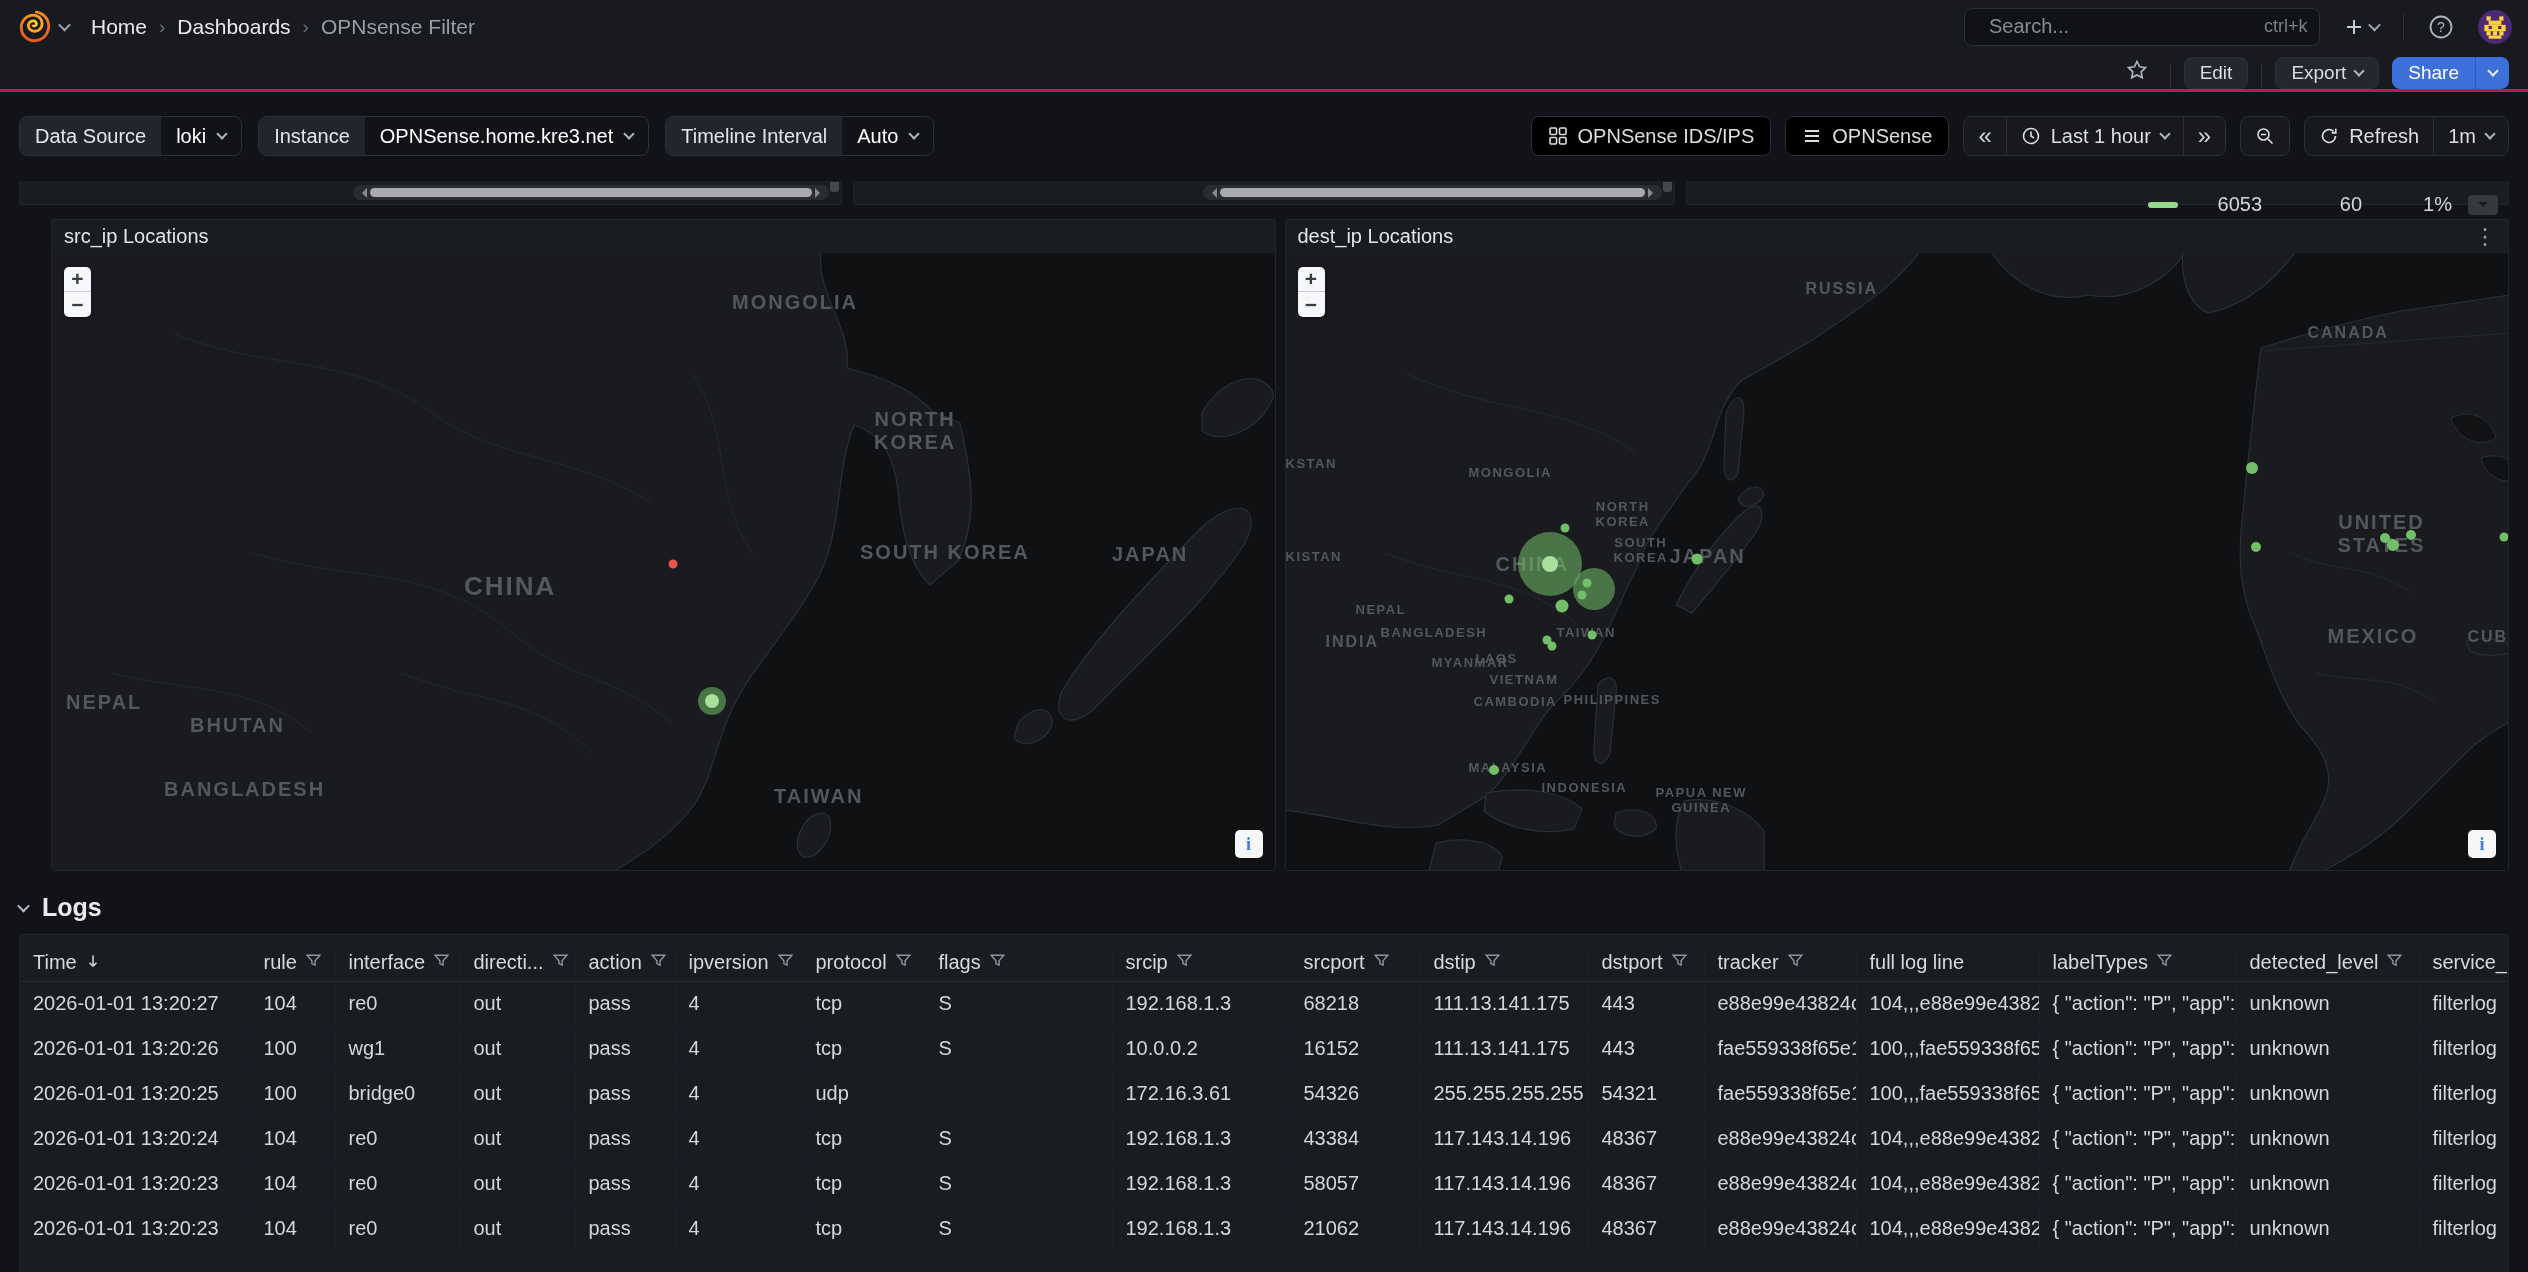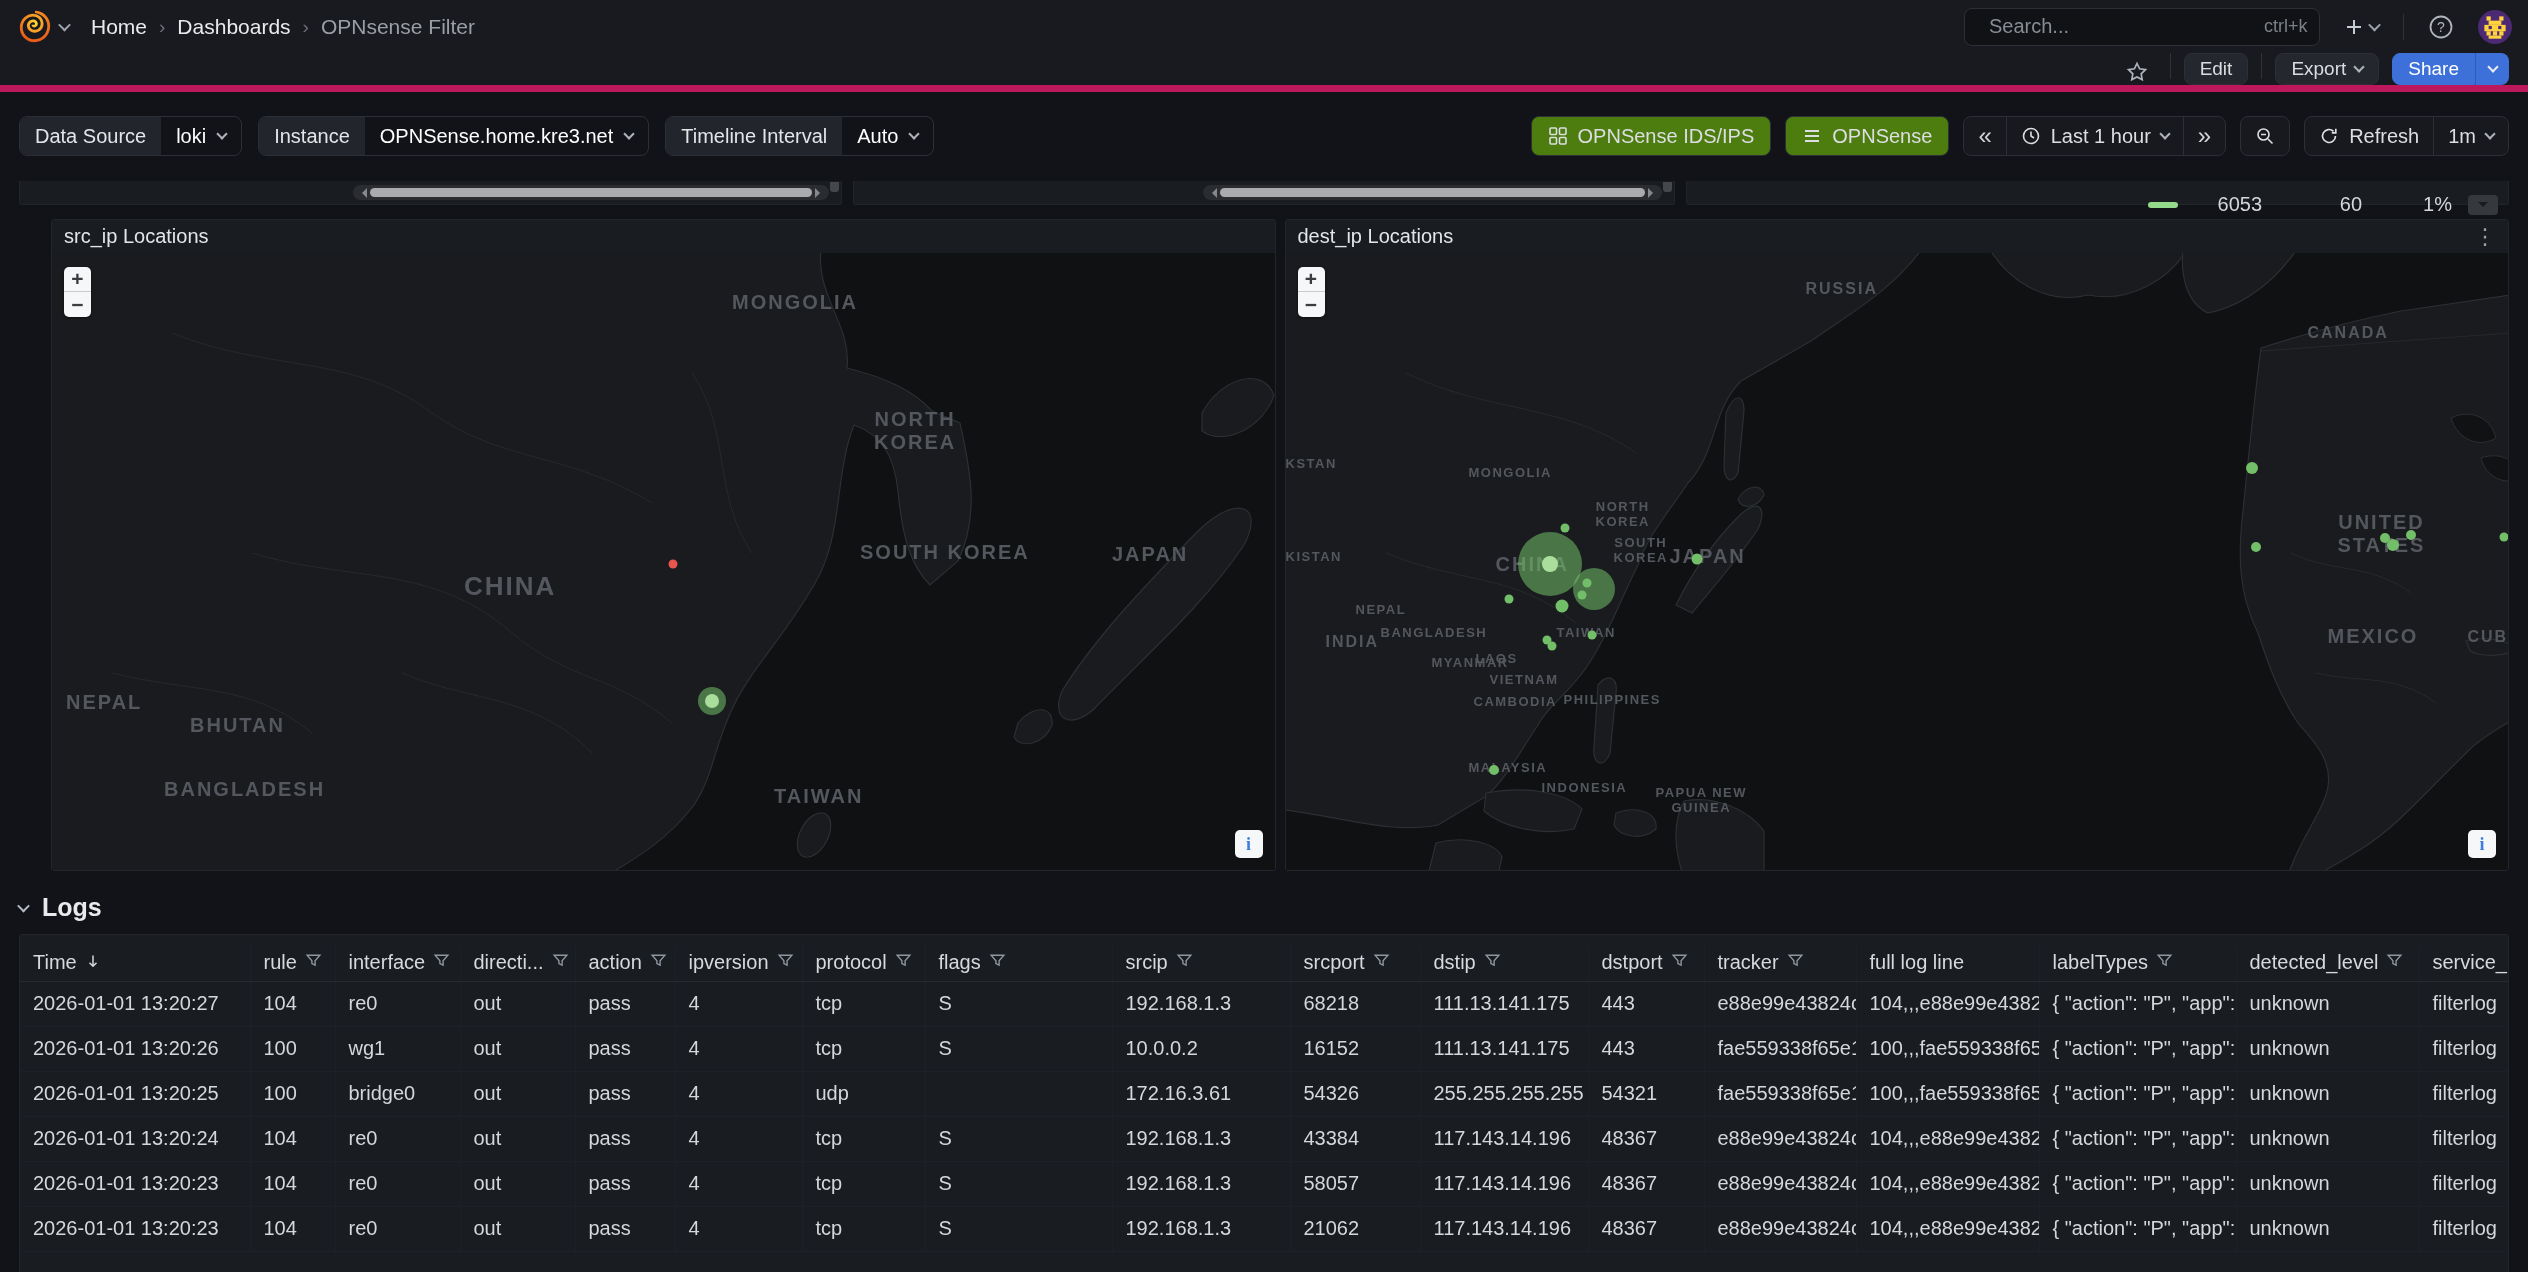--- a/index.html
+++ b/index.html
@@ -1,21 +1,21 @@
 <!DOCTYPE html>
 <html><head>
 <meta charset="utf-8">
 <style>
   * { margin:0; padding:0; box-sizing:border-box; }
   html,body { width:2528px; height:1272px; overflow:hidden; }
   body { background:#111318; font-family:"Liberation Sans", sans-serif; color:#d8d9da; position:relative; }
 
   
   .topbar { height:53px; background:#181a1f; display:flex; align-items:center; padding:0 16px; }
-  .actionbar { height:39px; background:#181a1f; display:flex; align-items:flex-start; justify-content:flex-end; padding:0 19px; gap:13px; border-bottom:7px solid #be185d; }
+  .actionbar { height:39px; background:#181a1f; display:flex; align-items:flex-end; justify-content:flex-end; padding:0 19px; gap:13px; border-bottom:3px solid #be185d; }
   .logo-wrap { display:flex; align-items:center; gap:6px; cursor:pointer; }
   .breadcrumb { display:flex; align-items:center; gap:12px; margin-left:22px; font-size:21px; }
   .crumb { color:#e9eaec; }
   .crumb.current { color:#9a9fa5; }
   .crumb-sep { color:#6c7179; font-size:19px; }
   .chev { width:9px; height:9px; border-right:2px solid #9fa4aa; border-bottom:2px solid #9fa4aa; transform:rotate(45deg) translate(-1px,-1px); display:inline-block; }
   .topbar-right { margin-left:auto; display:flex; align-items:center; gap:16px; }
   .searchbox { width:356px; height:38px; background:#101216; border:1px solid #2c3036; border-radius:8px; display:flex; align-items:center; padding:0 14px; gap:10px; }
   .searchbox input { background:transparent; border:none; outline:none; color:#9aa0a7; font-size:20px; flex:1; font-family:"Liberation Sans", sans-serif; }
   .searchbox input::placeholder { color:#878d94; }
@@ -32,21 +32,21 @@
   .chev-white { border-color:#e8ecf2; }
 
   
   .dash { padding:0 19px; }
   .toolbar { margin-top:24px; display:flex; align-items:center; }
   .toolbar-left { display:flex; gap:16px; }
   .toolbar-right { margin-left:auto; display:flex; gap:14px; align-items:center; }
   .var-group { display:flex; height:40px; border:1px solid #2c2f35; border-radius:8px; overflow:hidden; align-items:stretch; }
   .var-label { background:#22252b; display:flex; align-items:center; padding:0 15px; color:#e3e5e8; font-size:20px; }
   .var-value { display:flex; align-items:center; gap:12px; padding:0 15px; color:#fff; font-size:20px; cursor:pointer; }
-  .tool-btn { height:40px; border:1px solid #2c2f35; border-radius:8px; background:#4d7c0f; color:#dcdee2; display:inline-flex; align-items:center; gap:10px; padding:0 16px; font-size:20px; cursor:pointer; }
+  .tool-btn { height:40px; border:1px solid #2c2f35; border-radius:8px; background:#000000; color:#dcdee2; display:inline-flex; align-items:center; gap:10px; padding:0 16px; font-size:20px; cursor:pointer; }
   .seg-group { height:40px; border:1px solid #2c2f35; border-radius:8px; background:#17191e; display:flex; align-items:stretch; overflow:hidden; }
   .seg { display:flex; align-items:center; gap:10px; padding:0 14px; color:#dcdee2; font-size:20px; cursor:pointer; }
   .seg + .seg { border-left:1px solid #2c2f35; }
   .angle { font-size:24px; color:#d0d3d7; line-height:1; }
 
   
   .sliver-row { margin-top:25px; display:flex; gap:11px; height:24px; }
   .sliver { flex:1; background:#191c21; border:1px solid #22252a; border-top:none; border-radius:0 0 3px 3px; position:relative; }
   .hscroll { position:absolute; right:12px; top:4px; height:15px; width:58%; background:#2a2c30; border-radius:8px; display:flex; align-items:center; padding:0 4px; }
   .hscroll .arr { width:0; height:0; border:5px solid transparent; }

